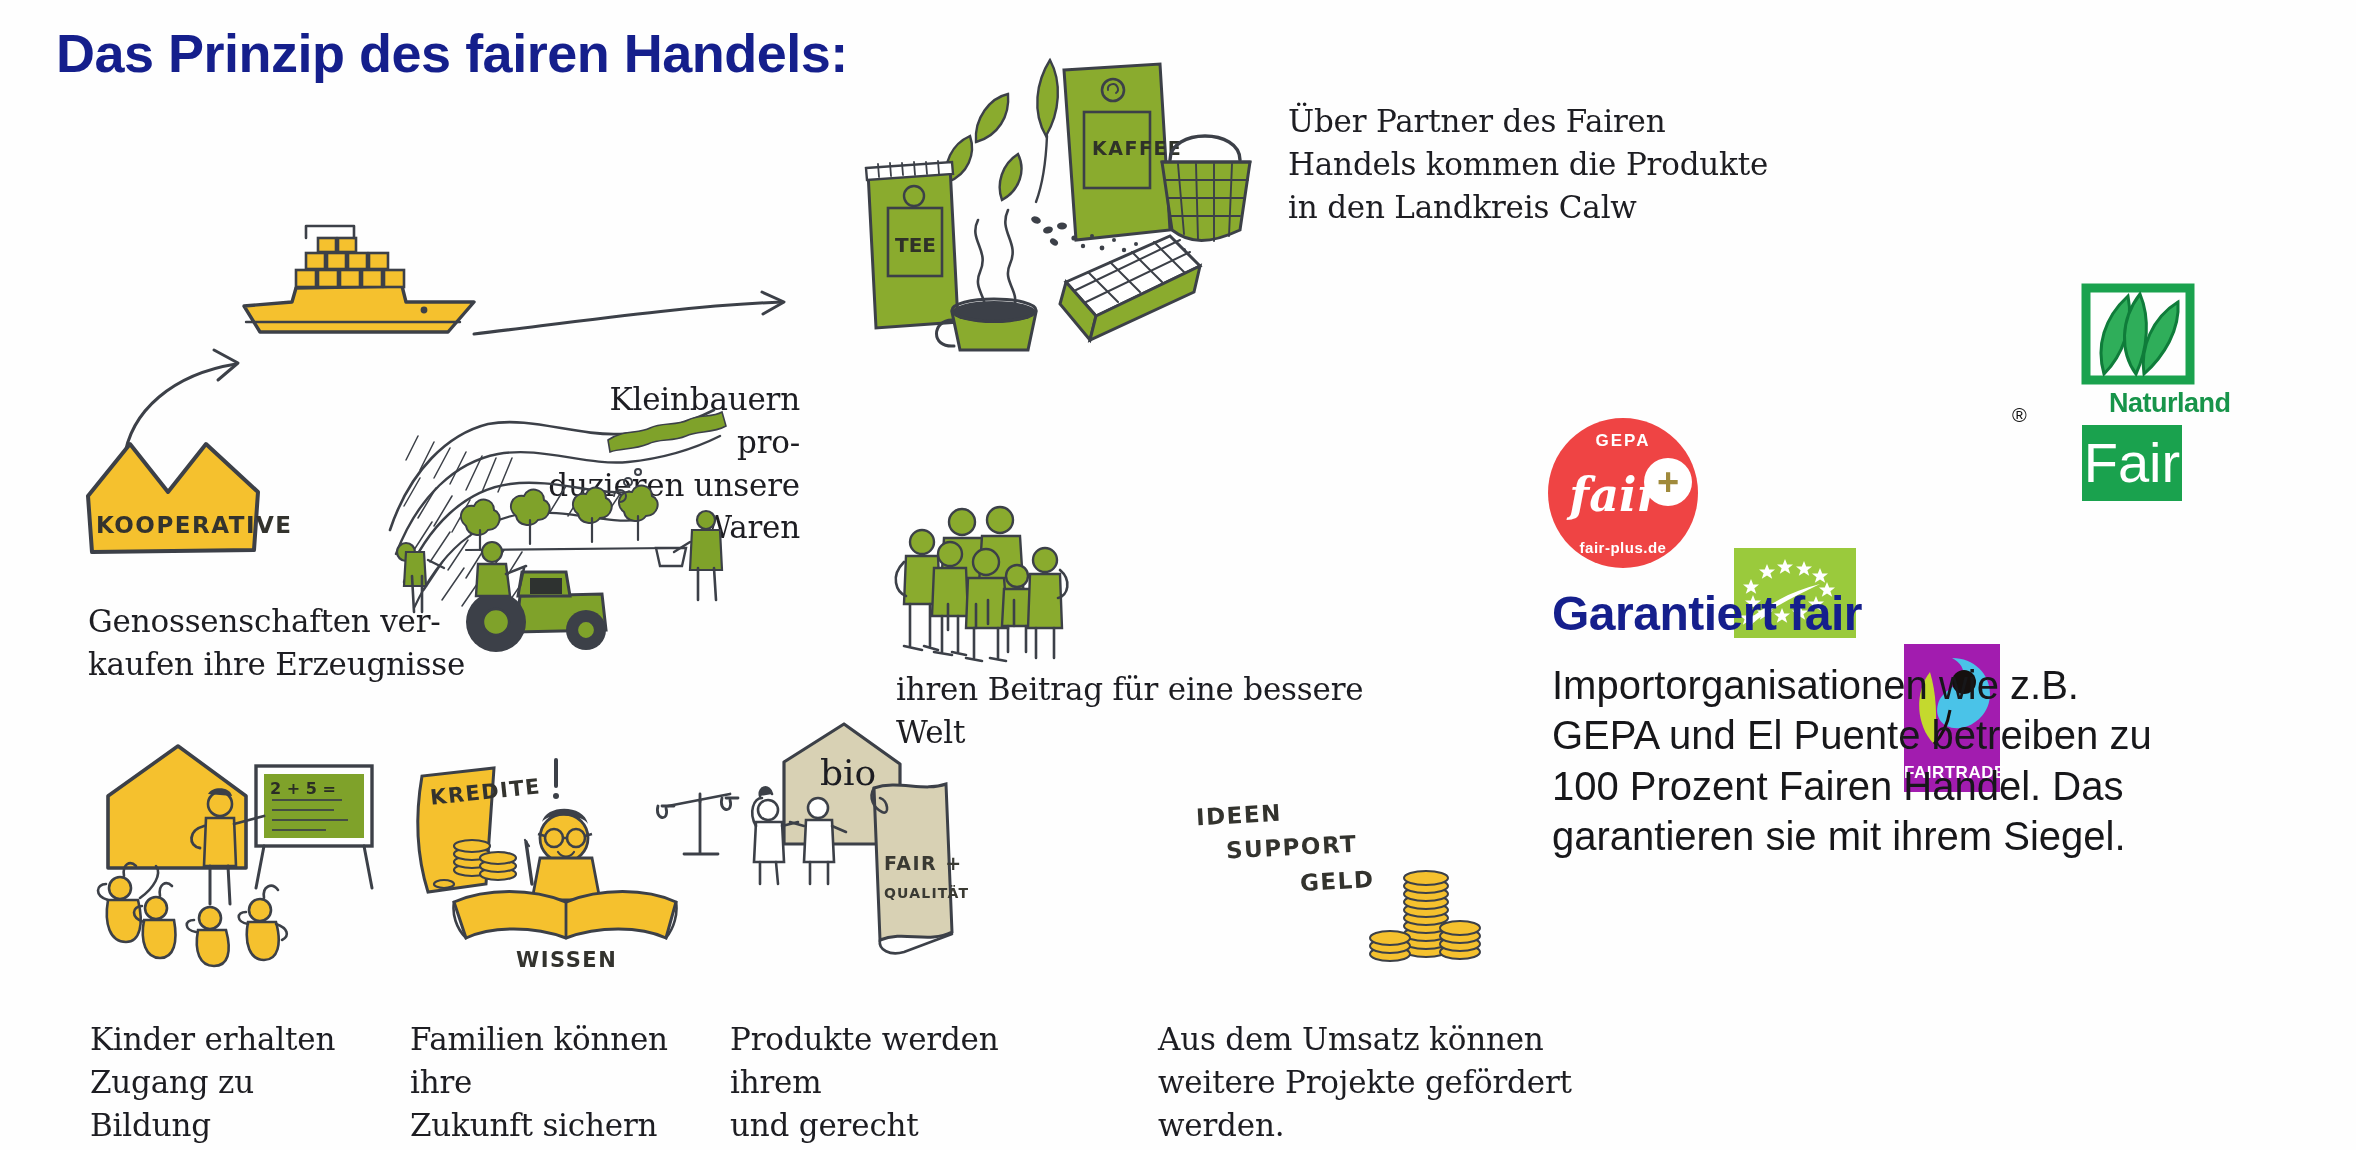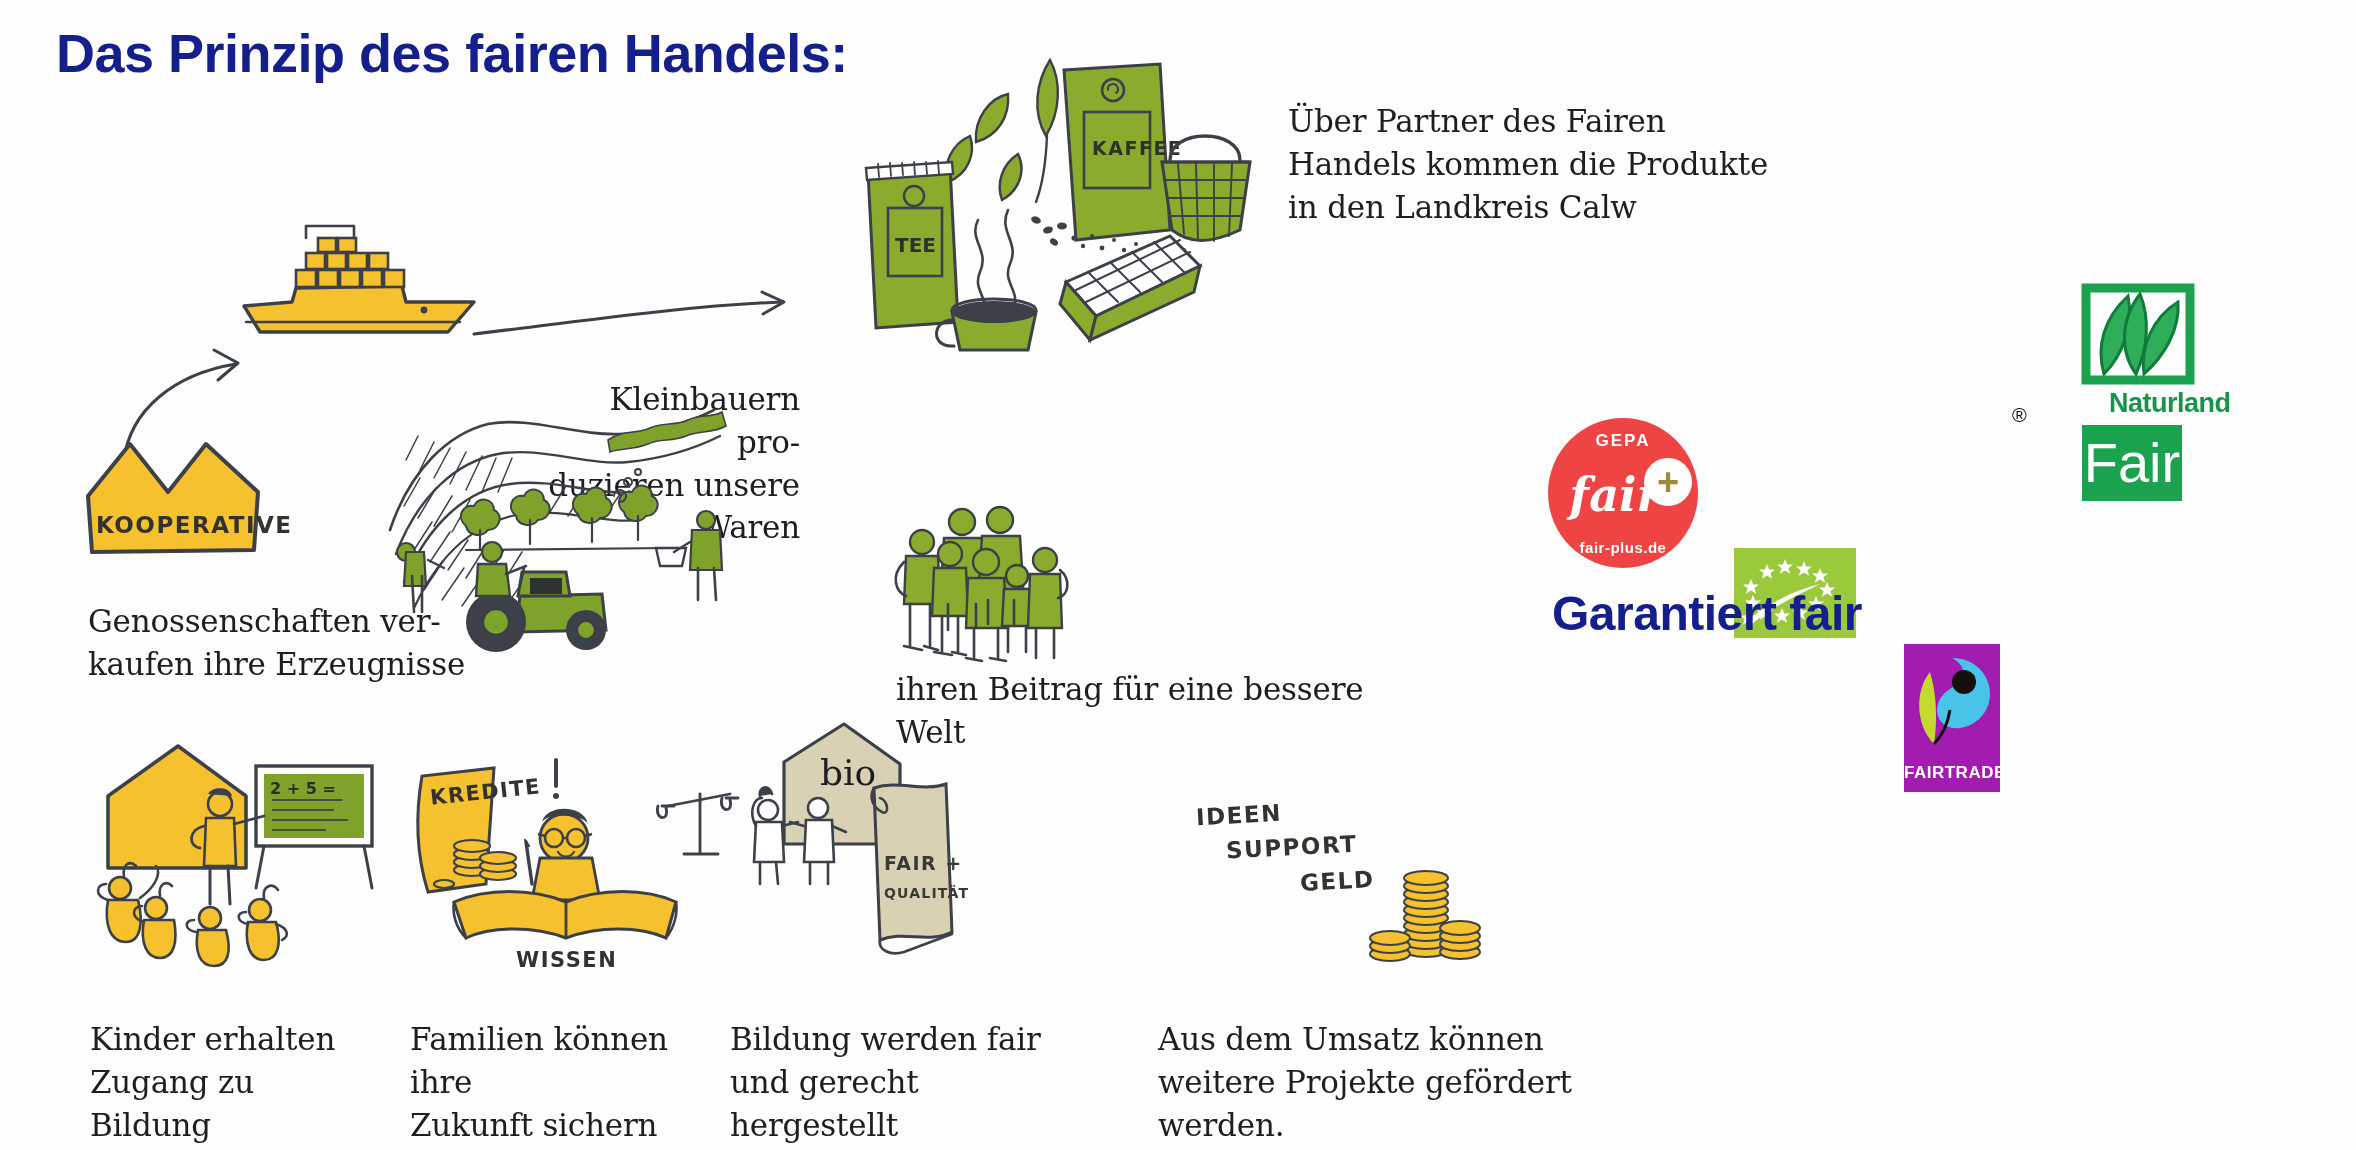--- a/index.html
+++ b/index.html
@@ -483,21 +483,21 @@
 
   <div class="abs hand" style="left:90px;top:1018px;width:290px;">
     <div>Kinder erhalten</div>
     <div>Zugang zu Bildung</div>
   </div>
   <div class="abs hand" style="left:410px;top:1018px;width:300px;">
     <div>Familien können ihre</div>
     <div>Zukunft sichern</div>
   </div>
   <div class="abs hand" style="left:730px;top:1018px;width:330px;">
-    <div>Bildung werden fair</div>
+    <div>Produkte werden ihrem</div>
     <div>und gerecht hergestellt</div>
   </div>
   <div class="abs hand" style="left:1158px;top:1018px;width:520px;">
     <div>Aus dem Umsatz können</div>
     <div>weitere Projekte gefördert werden.</div>
   </div>
 
   <div class="abs gepa" style="left:1548px;top:418px;background:#ef4444;">
     <span class="gepa-top">GEPA</span>
     <span class="gepa-mid">fair</span>
@@ -545,14 +545,20 @@
       <path d="M96 18 C70 34 58 64 62 90 C82 72 98 46 96 18 Z" fill="#2fae5a" stroke="#0f7c3a" stroke-width="3"></path>
     </svg>
     <div class="nl-word" style="margin-top:2px;width:118px;">Naturland</div>
     <div style="margin-top:6px;width:100px;height:76px;background:#1aa24e;display:flex;align-items:center;justify-content:center;">
       <span class="nl-fair">Fair</span>
     </div>
   </div>
 
   <div class="abs headline" id="guarantee-title">Garantiert fair</div>
 
+  <div class="abs bodycopy" style="left:1552px;top:660px;width:760px;">
+    <div>Importorganisationen wie z.B.</div>
+    <div>GEPA und El Puente betreiben zu</div>
+    <div>100 Prozent Fairen Handel. Das</div>
+    <div>garantieren sie mit ihrem Siegel.</div>
+  </div>
 
 </div>
 
 </body></html>

